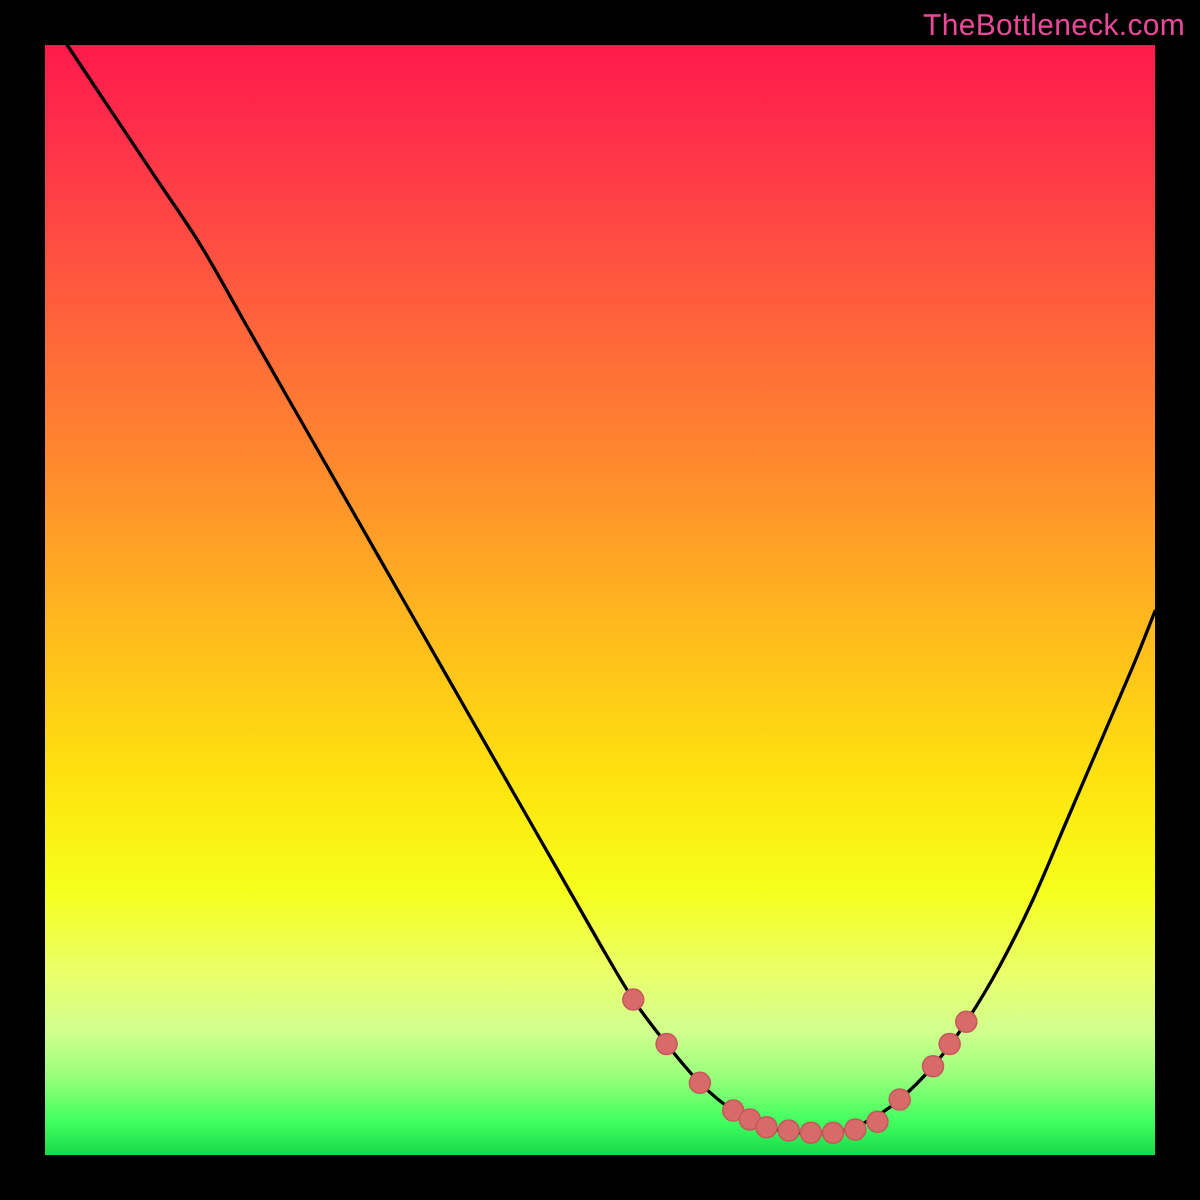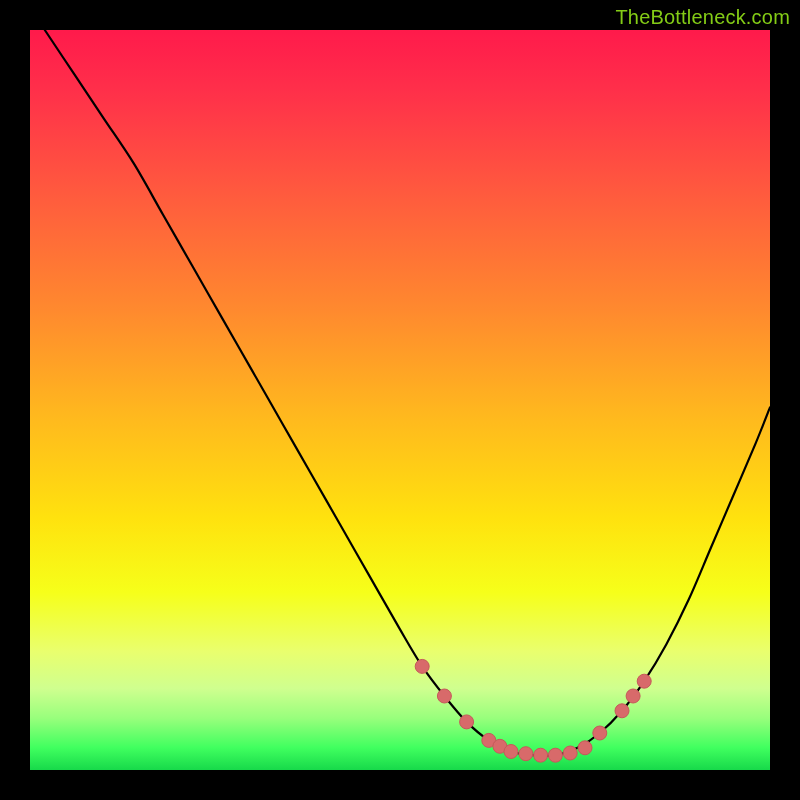--- a/index.html
+++ b/index.html
@@ -40,21 +40,21 @@
       #cfff8f 89%,
       #98ff7c 93%,
       #40ff5f 97%,
       #17d94a 100%
     );
   }
   .watermark {
     position: absolute;
     top: 6px;
     right: 10px;
-    color: #84cc16;
+    color: #ec4899;
     font-size: 20px;
     font-weight: 500;
     letter-spacing: 0.2px;
     user-select: none;
   }
   svg.curve {
     position: absolute;
     left: 30px;
     top: 30px;
     width: 740px;

